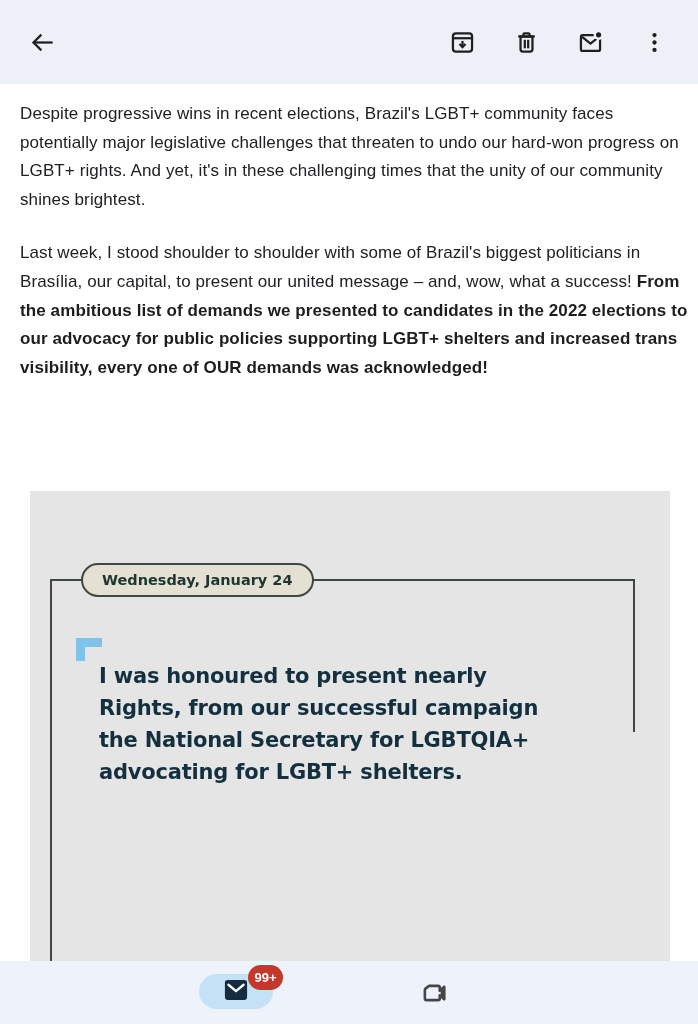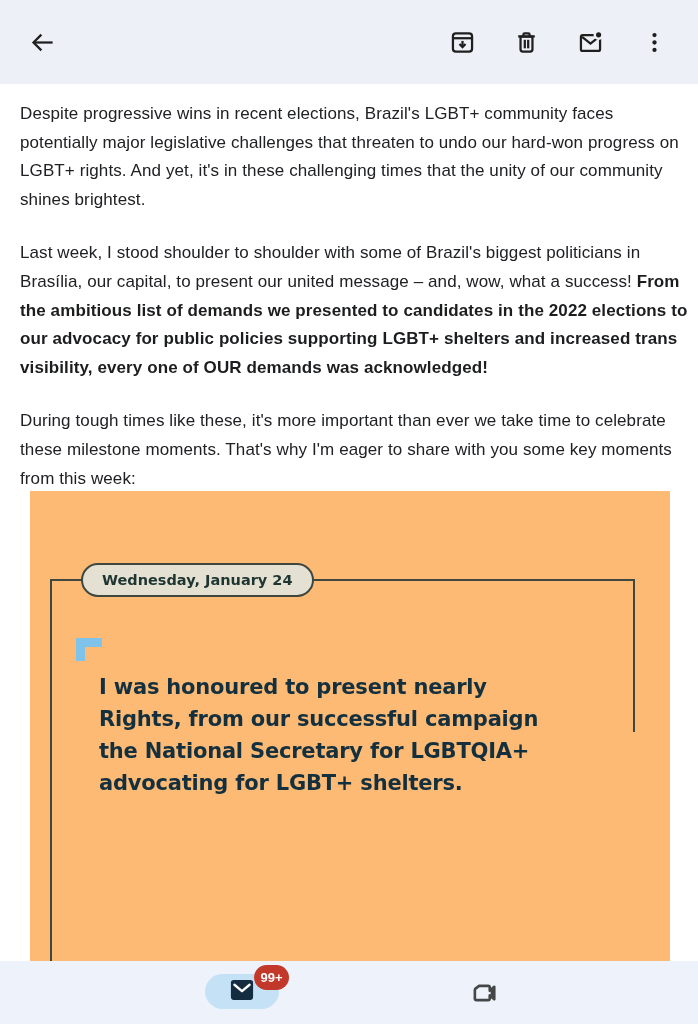--- a/index.html
+++ b/index.html
@@ -13,43 +13,43 @@
   .topbar-actions { display:flex; align-items:center; gap:24px; }
   .icon-btn svg { display:block; }
 
   
   .email-scroll { position:absolute; top:84px; left:0; width:698px; height:877px; background:#ffffff; overflow:hidden; }
   .email-text { padding:16px 8px 0 20px; color:#202124; font-size:17px; line-height:28.6px; letter-spacing:.1px; }
   .email-text p { margin-bottom:25px; }
   .email-text strong { font-weight:bold; color:#1c1d1f; }
 
   
-  .card { position:absolute; left:30px; top:407px; width:640px; height:470px; background:#fdba74; overflow:hidden; }
+  .card { position:absolute; left:30px; top:407px; width:640px; height:470px; background:#e5e5e5; overflow:hidden; }
   .frame-left  { position:absolute; left:20px;  top:88px; width:2px; height:420px; background:#3e4840; }
   .frame-top-a { position:absolute; left:20px;  top:88px; width:34px;  height:2px; background:#3e4840; }
   .frame-top-b { position:absolute; left:250px; top:88px; width:355px; height:2px; background:#3e4840; }
   .frame-right { position:absolute; left:603px; top:88px; width:2px; height:153px; background:#3e4840; }
   .date-pill { position:absolute; left:51px; top:72px; height:34px; padding:0 19px;
                border:2px solid #3e4840; border-radius:18px; background:#e4e1d3;
                display:flex; align-items:center;
                font-family:"DejaVu Sans", sans-serif; font-weight:bold; font-size:14.5px; color:#1e3532; }
   .quote-bracket { position:absolute; left:46px; top:147px; width:26px; height:23px;
                    border-top:9px solid #7fc3ea; border-left:9px solid #7fc3ea; }
   .quote-headline { position:absolute; left:69px; top:169px; width:545px;
                     font-family:"DejaVu Sans", sans-serif; font-weight:bold; font-size:21px;
-                    line-height:32px; color:#14303f; letter-spacing:-0.2px;margin-top:11px; }
+                    line-height:32px; color:#14303f; letter-spacing:-0.2px; }
   .quote-headline div { white-space:nowrap; }
   .quote-sub { position:absolute; left:70px; top:348px; width:540px;
                font-family:"DejaVu Sans", sans-serif; font-size:17.5px; line-height:30.5px; color:#5d6a73; }
   .quote-sub div { white-space:nowrap; }
 
   
   .bottombar { position:absolute; left:0; top:961px; width:698px; height:63px; background:#eef2fb;
                display:flex; align-items:flex-start; justify-content:center; gap:140px; padding-top:13px; }
-  .nav-tab { position:relative; width:80px; display:flex; justify-content:flex-end; cursor:pointer; }
+  .nav-tab { position:relative; width:80px; display:flex; justify-content:flex-start; cursor:pointer; }
   .nav-pill { position:relative; width:74px; height:35px; border-radius:18px; background:#c5e1f6;
               display:flex; align-items:center; justify-content:center; }
   .nav-badge { position:absolute; top:-9px; right:-10px; min-width:35px; height:25px; border-radius:13px;
                background:#c2392b; color:#ffffff; font-size:13px; font-weight:bold;
                display:flex; align-items:center; justify-content:center; padding:0 6px; letter-spacing:0; }
   .meet-tab { padding-top:4px; }
 </style>
 </head>
 <body>
 
@@ -104,21 +104,20 @@
           </svg>
         </span>
       </button>
     </div>
   </header>
 
   <main class="email-scroll">
     <div class="email-text">
       <p>Despite progressive wins in recent elections, Brazil's LGBT+ community faces potentially major legislative challenges that threaten to undo our hard-won progress on LGBT+ rights. And yet, it's in these challenging times that the unity of our community shines brightest.</p>
       <p><span>Last week, I stood shoulder to shoulder with some of Brazil's biggest politicians in Brasília, our capital, to present our united message – and, wow, what a success! </span><strong>From the ambitious list of demands we presented to candidates in the 2022 elections to our advocacy for public policies supporting LGBT+ shelters and increased trans visibility, every one of OUR demands was acknowledged!</strong></p>
-      <p>During tough times like these, it's more important than ever we take time to celebrate these milestone moments. That's why I'm eager to share with you some key moments from this week:</p>
     </div>
 
     <section class="card">
       <div class="frame-left"></div>
       <div class="frame-top-a"></div>
       <div class="frame-top-b"></div>
       <div class="frame-right"></div>
 
       <div class="date-pill">
         <span>Wednesday, January 24</span>

